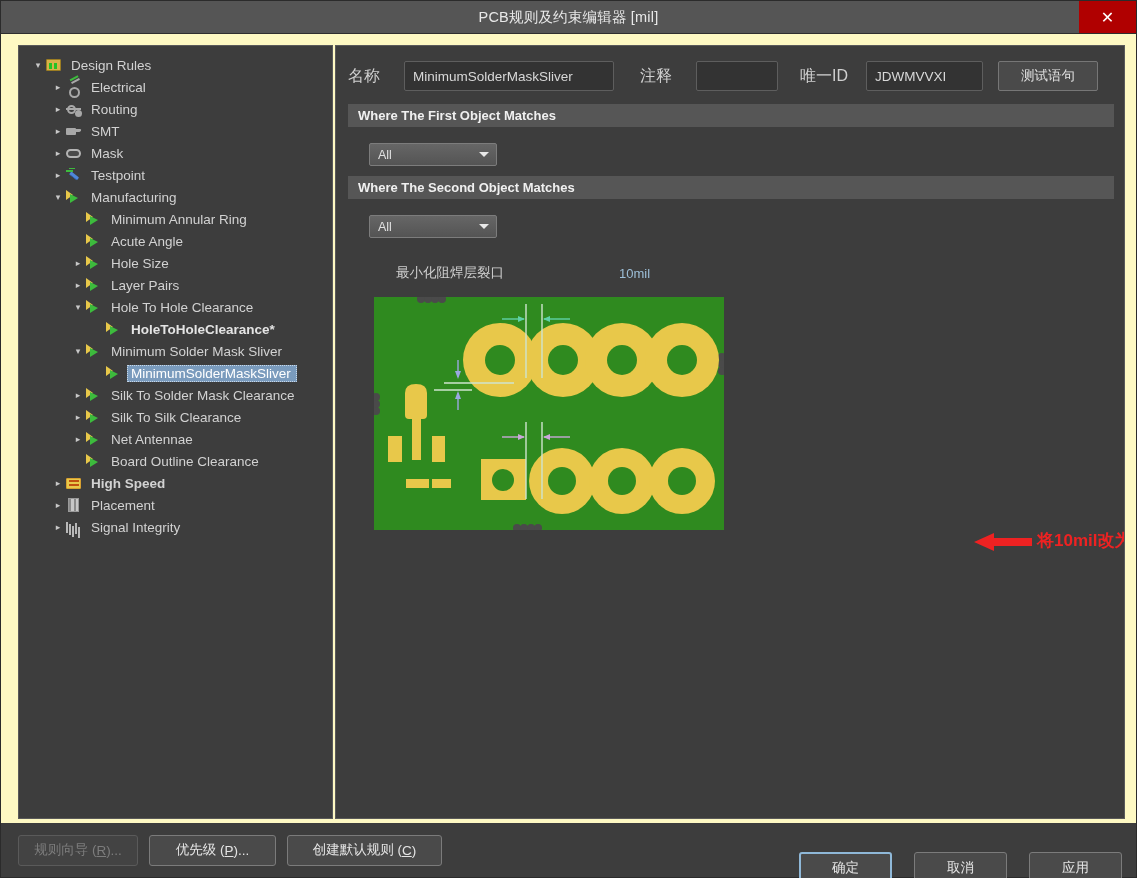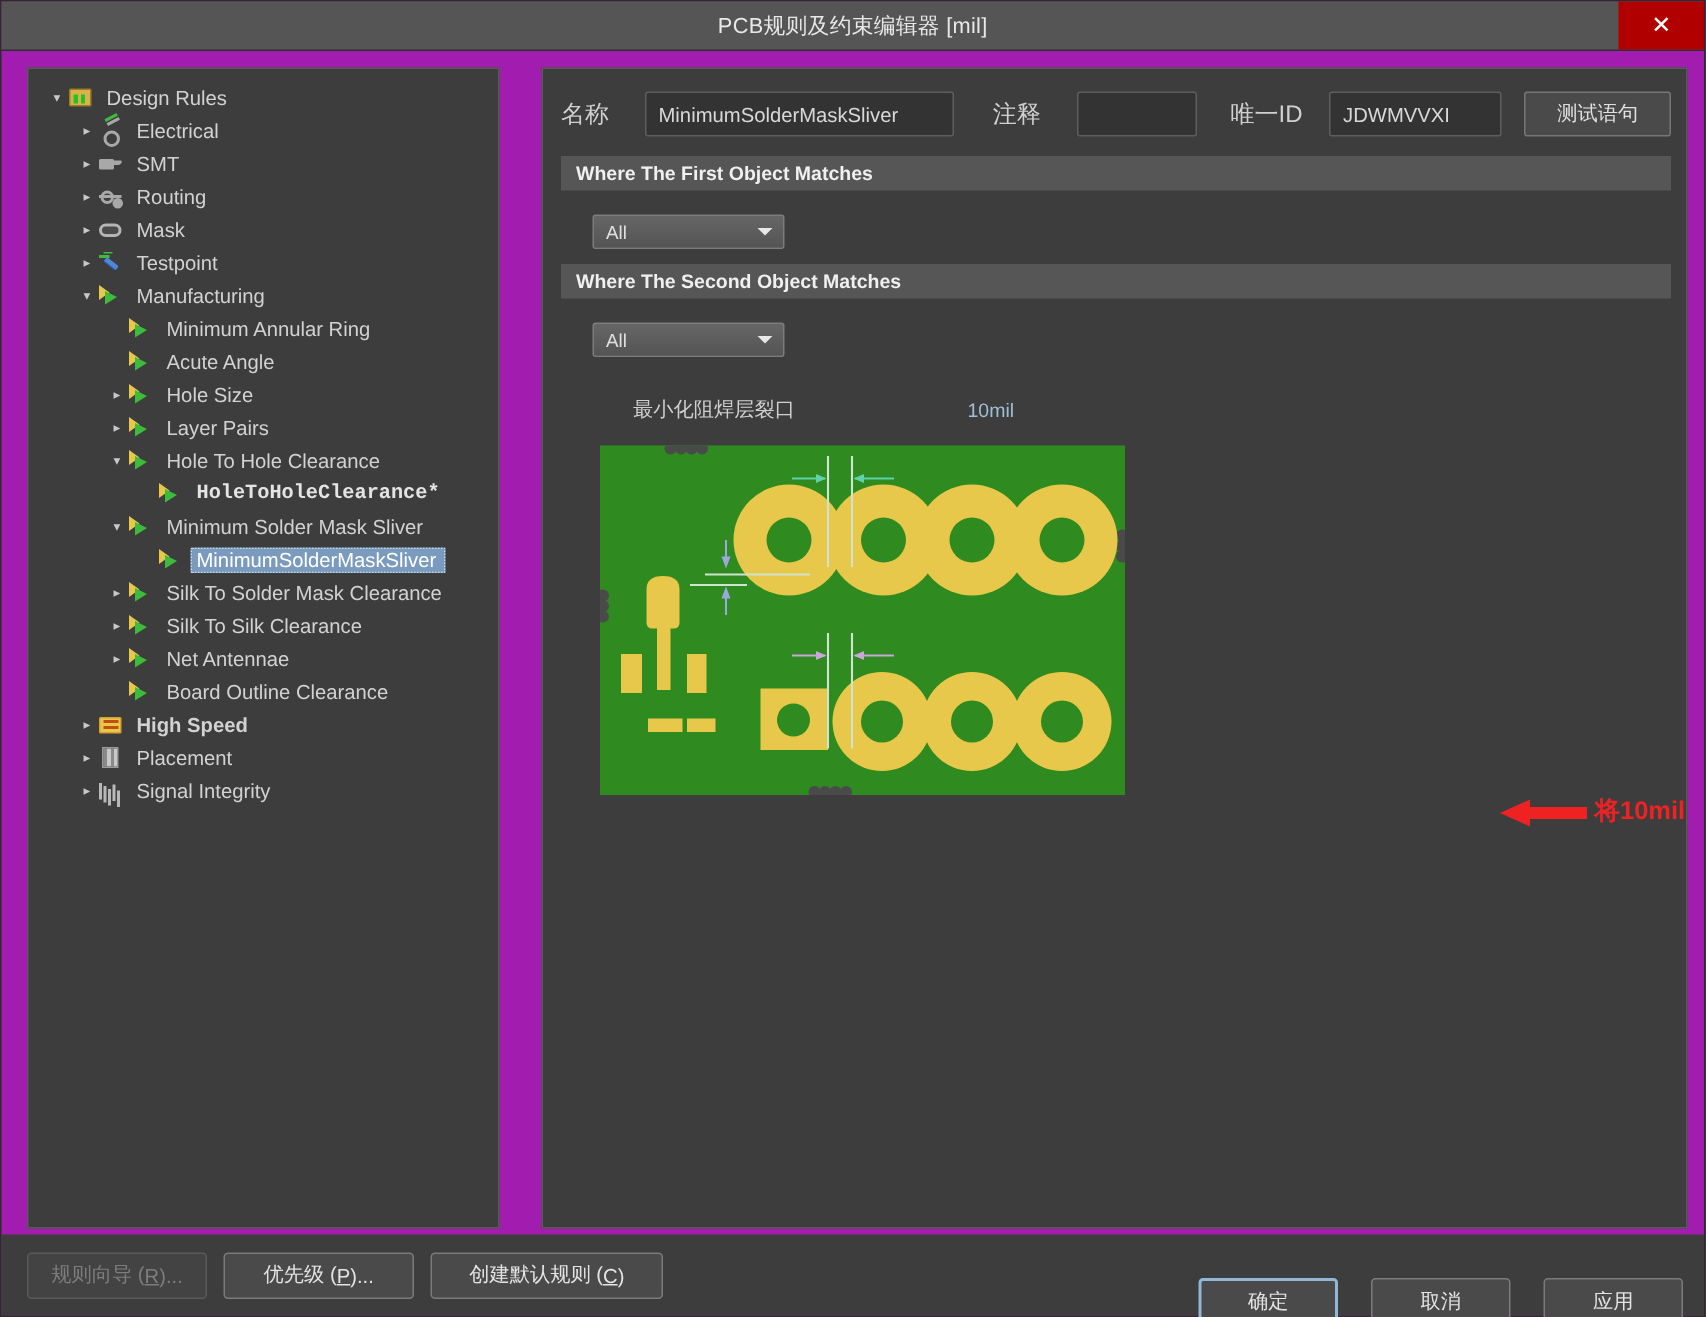--- a/index.html
+++ b/index.html
@@ -8,21 +8,21 @@
     width: 1137px; height: 878px;
     background: #3d3d3d;
     font-family: "Liberation Sans", "DejaVu Sans", sans-serif;
     overflow: hidden;
   }
 
   
   #window {
     position: relative;
     width: 1137px; height: 878px;
-    background: #a21caf;
+    background: #fef9c3;
     border: 1px solid #2b2b2b;
   }
 
   #titlebar {
     position: relative;
     height: 33px;
     background: #555555;
     display: flex;
     align-items: center;
     justify-content: center;
@@ -44,21 +44,21 @@
     font-size: 16px; font-weight: 700;
     cursor: pointer;
   }
 
   
   #content {
     position: absolute;
     top: 34px; left: 0; right: 0; bottom: 54px;
     padding: 10px 11px 4px 17px;
     display: flex;
-    gap: 28px;
+    gap: 2px;
   }
 
   
   #tree-panel {
     width: 315px;
     background: #3d3d3d;
     border: 1px solid #5a5a5a;
     padding: 8px 4px 4px 6px;
     overflow: hidden;
     flex: none;
@@ -368,34 +368,34 @@
         <div class="tree-row" style="padding-left: 26px;">
           <span class="expander closed"></span>
           <span class="ticon">
             <span class="ic-elec"></span>
           </span>
           <span class="tlabel">Electrical</span>
         </div>
         <div class="tree-row" style="padding-left: 26px;">
           <span class="expander closed"></span>
           <span class="ticon">
+            <span class="ic-route"></span>
+          </span>
+          <span class="tlabel">Routing</span>
+        </div>
+        <div class="tree-row" style="padding-left: 26px;">
+          <span class="expander closed"></span>
+          <span class="ticon">
             <span class="ic-smt"></span>
           </span>
           <span class="tlabel">SMT</span>
         </div>
         <div class="tree-row" style="padding-left: 26px;">
           <span class="expander closed"></span>
           <span class="ticon">
-            <span class="ic-route"></span>
-          </span>
-          <span class="tlabel">Routing</span>
-        </div>
-        <div class="tree-row" style="padding-left: 26px;">
-          <span class="expander closed"></span>
-          <span class="ticon">
             <span class="ic-mask"></span>
           </span>
           <span class="tlabel">Mask</span>
         </div>
         <div class="tree-row" style="padding-left: 26px;">
           <span class="expander closed"></span>
           <span class="ticon">
             <span class="ic-test"></span>
           </span>
           <span class="tlabel">Testpoint</span>
@@ -435,21 +435,21 @@
           </span>
           <span class="tlabel">Layer Pairs</span>
         </div>
         <div class="tree-row" style="padding-left: 46px;">
           <span class="expander open"></span>
           <span class="ticon">
             <span class="ic-rule"></span>
           </span>
           <span class="tlabel">Hole To Hole Clearance</span>
         </div>
-        <div class="tree-row bold" style="padding-left: 66px; font-family: Liberation Mono, monospace;">
+        <div class="tree-row bold" style="padding-left: 66px;">
           <span class="expander empty"></span>
           <span class="ticon">
             <span class="ic-rule"></span>
           </span>
           <span class="tlabel">HoleToHoleClearance*</span>
         </div>
         <div class="tree-row" style="padding-left: 46px;">
           <span class="expander open"></span>
           <span class="ticon">
             <span class="ic-rule"></span>

